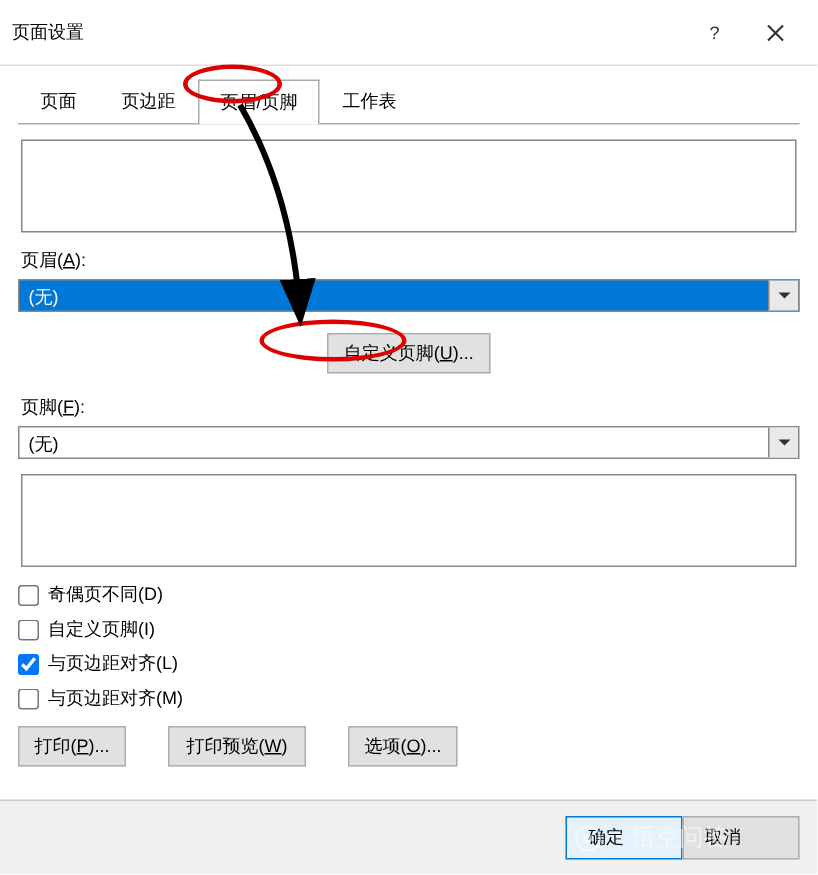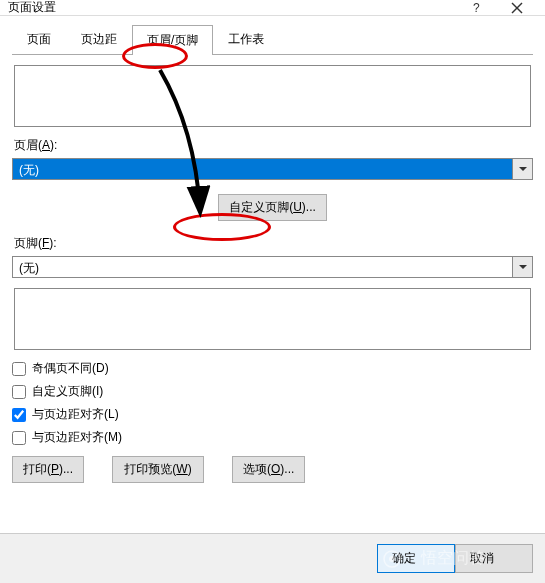--- a/index.html
+++ b/index.html
@@ -1,17 +1,17 @@
 <!DOCTYPE html>
 <html><head>
   <meta charset="utf-8">
   <style>
     * { box-sizing: border-box; margin: 0; padding: 0; }
     body { font-family: "Microsoft YaHei", SimSun, sans-serif; font-size: 12px; background: #fff; width: 545px; height: 583px; overflow: hidden; position: relative; }
-    .titlebar { height: 16px; background: #fff; display: flex; align-items: center; padding: 0 8px; border-bottom: 1px solid #ddd; }
+    .titlebar { height: 44px; background: #fff; display: flex; align-items: center; padding: 0 8px; border-bottom: 1px solid #ddd; }
     .titlebar .title { flex: 1; font-size: 12px; color: #000; }
     .titlebar .btn { width: 40px; height: 32px; display: flex; align-items: center; justify-content: center; color: #333; }
     .titlebar .btn svg { width: 12px; height: 12px; }
     .content { padding: 8px 12px 0 12px; }
     .tabs { display: flex; border-bottom: 1px solid #aaa; position: relative; }
     .tab { padding: 6px 14px; border: 1px solid transparent; border-bottom: none; cursor: pointer; position: relative; }
     .tab.active { border-color: #aaa; background: #fff; top: 1px; }
     .preview-box { border: 1px solid #888; height: 62px; margin: 10px 2px; background: #fff; }
     .label { margin: 8px 0 4px 2px; }
     .label .u { text-decoration: underline; }

